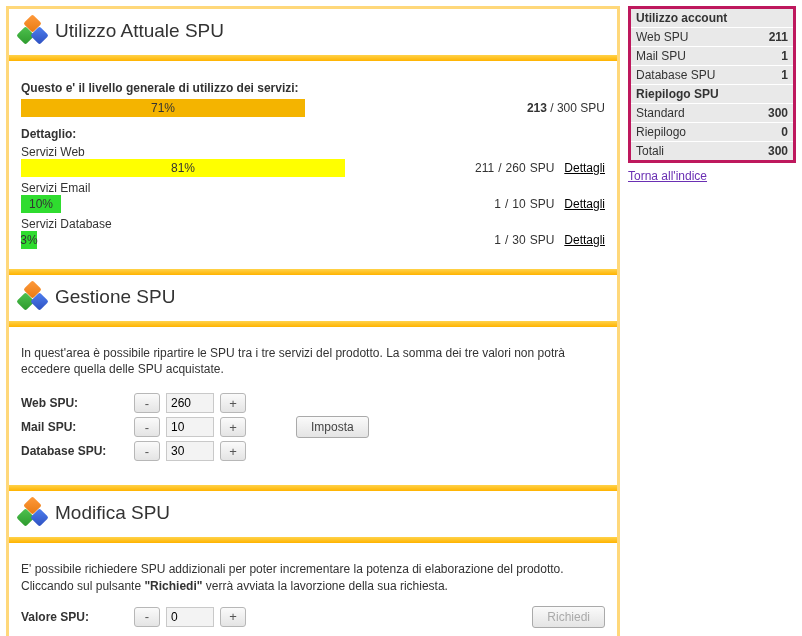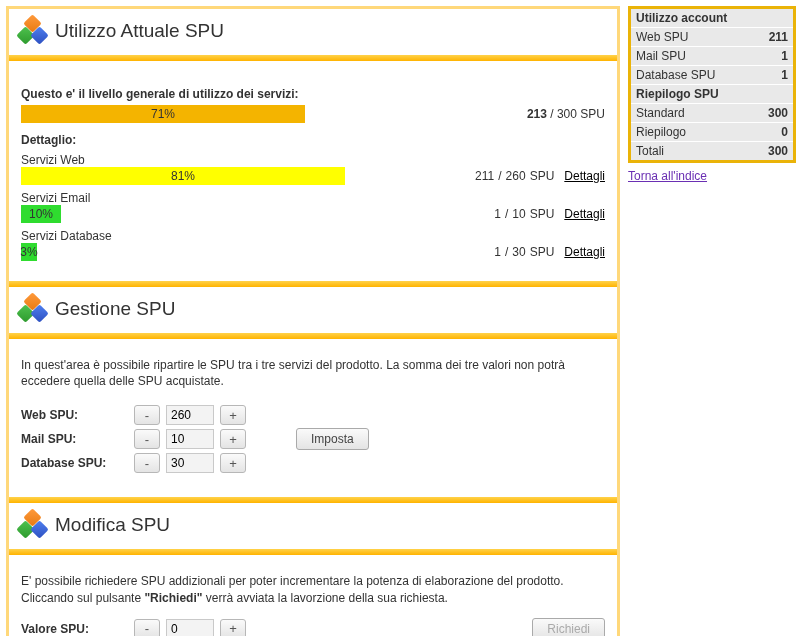--- a/index.html
+++ b/index.html
@@ -19,37 +19,37 @@
     padding: 8px 10px 4px;
   }
   .section-head h2 { font-size: 19px; font-weight: normal; color: #333; }
   .icon-cubes { width: 28px; height: 28px; position: relative; }
   .icon-cubes .cube { position: absolute; width: 13px; height: 13px; transform: rotate(45deg); border-radius: 2px; }
   .icon-cubes .c1 { background: linear-gradient(135deg,#ff9a3c,#e87a12); top: 0; left: 7px; }
   .icon-cubes .c2 { background: linear-gradient(135deg,#4fc24f,#2d9a2d); top: 12px; left: 0; }
   .icon-cubes .c3 { background: linear-gradient(135deg,#4f7ff0,#2d50c0); top: 12px; left: 14px; }
   .divider { height: 6px; background: linear-gradient(#ffd24a,#ffb300); margin: 6px 0 0; }
   .content { padding: 10px 12px 14px; }
-  .lead { font-weight: bold; font-size: 12px; margin: 16px 0 4px; }
+  .lead { font-weight: bold; font-size: 12px; margin: 10px 0 4px; }
   .bar-row { display: flex; align-items: center; gap: 12px; }
   .bar-track {
     flex: 0 0 400px; height: 18px; background: transparent; position: relative;
   }
   .bar-fill {
     height: 100%; display: flex; align-items: center; justify-content: center;
     font-size: 12px; color: #333;
   }
   .bar-orange { background: #f4b400; }
   .bar-yellow { background: #ffff00; }
   .bar-green  { background: #2fdc2f; text-align: right; }
   .usage-cell { flex: 1; text-align: right; font-size: 12px; }
   .usage-cell .used { font-weight: bold; }
   .link { color: #000000; text-decoration: underline; cursor: pointer; font-size: 12px; margin-left: 6px; }
   .subhead { font-weight: bold; font-size: 12px; margin-top: 10px; }
-  .svc-label { font-size: 12px; margin-top: 6px; }
+  .svc-label { font-size: 12px; }
   .para { font-size: 12px; line-height: 1.35; margin: 8px 0 12px; }
   .form-row { display: flex; align-items: center; gap: 8px; margin: 4px 0; }
   .form-row .lbl { width: 105px; font-weight: bold; font-size: 12px; }
   .stepper { display: flex; align-items: center; gap: 6px; }
   .btn-step {
     width: 26px; height: 20px;
     background: linear-gradient(#fafafa,#e4e4e4);
     border: 1px solid #b7b7b7; border-radius: 3px;
     font-size: 13px; line-height: 1; cursor: pointer;
     color: #555;
@@ -63,21 +63,21 @@
     height: 22px; padding: 0 14px;
     background: linear-gradient(#fafafa,#e4e4e4);
     border: 1px solid #aaa; border-radius: 3px;
     font-size: 12px; cursor: pointer; color: #444;
   }
   .btn[disabled] { color: #aaa; cursor: default; }
   .gestione-rows { display: flex; align-items: center; gap: 50px; }
   .gestione-rows .fields { }
   .gestione-rows .action { }
   .sidebox {
-    border: 3px solid #eab308; background: #fff;
+    border: 3px solid #be185d; background: #fff;
     font-size: 12px;
   }
   .sidebox table { width: 100%; border-collapse: collapse; }
   .sidebox th {
     text-align: left; font-weight: bold; background: #e9e9e9;
     padding: 2px 5px; font-size: 12px;
   }
   .sidebox td {
     background: #e9e9e9; padding: 2px 5px;
   }

